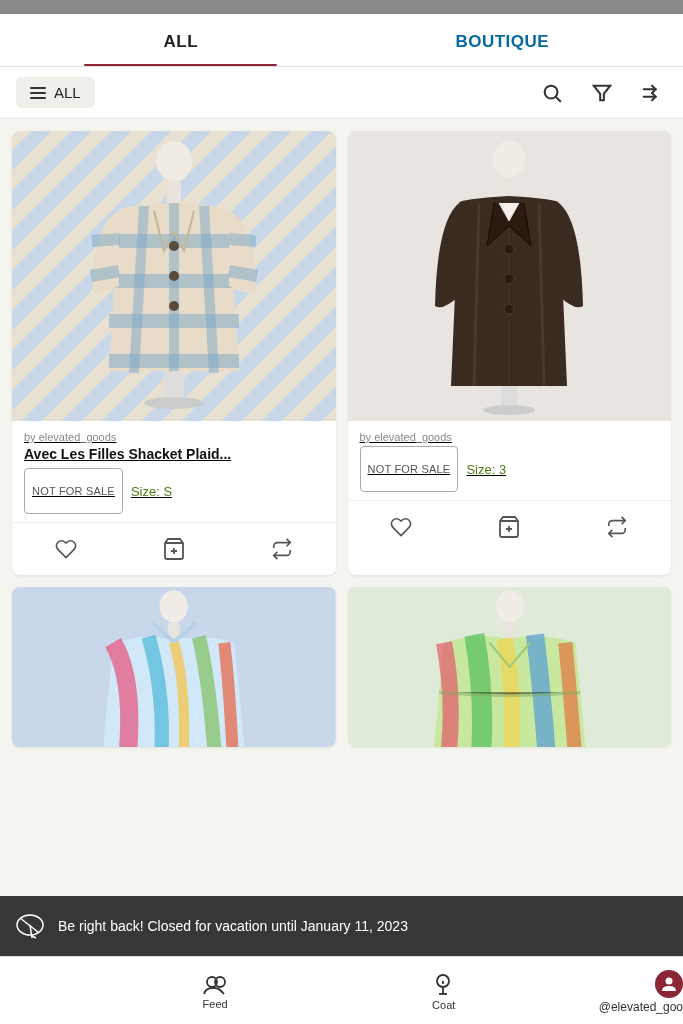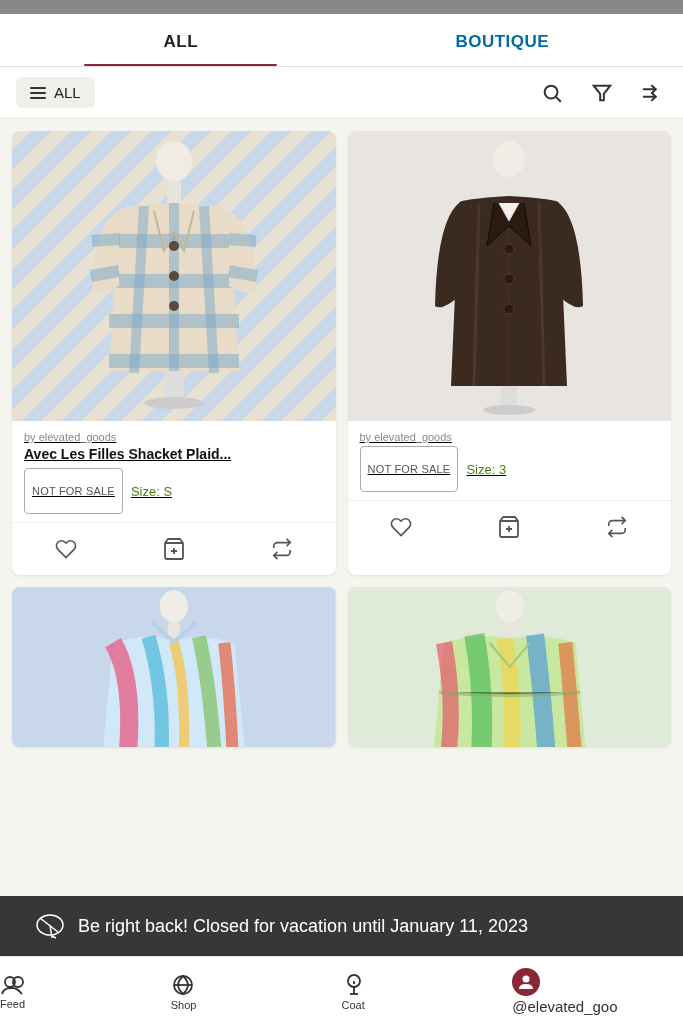--- a/index.html
+++ b/index.html
@@ -194,22 +194,22 @@
     .vacation-banner {
       position: fixed;
       bottom: 68px;
       left: 0;
       width: 683px;
       background: rgba(40, 40, 40, 0.93);
       color: #fff;
       display: flex;
       align-items: center;
       gap: 14px;
-      padding: 16px 36px;
-      font-size: 18px;
+      padding: 16px 16px;
+      font-size: 14px;
       z-index: 100;
     }
     .vacation-icon {
       font-size: 22px;
       flex-shrink: 0;
     }
 
     
     .bottom-nav {
       position: fixed;
@@ -219,21 +219,21 @@
       background: #fff;
       border-top: 1px solid #e0e0e0;
       display: flex;
       height: 68px;
       z-index: 200;
     }
     .nav-item {
       flex: 1;
       display: flex;
       flex-direction: column;
-      align-items: flex-start;
+      align-items: flex-end;
       justify-content: center;
       gap: 2px;
       cursor: pointer;
       padding: 8px 0 6px;
     }
     .nav-icon {
       font-size: 22px;
       line-height: 1;
     }
     .nav-label {
@@ -510,30 +510,20 @@
       <svg width="26" height="22" viewBox="0 0 26 22" fill="none" stroke="#333" stroke-width="1.8">
         <circle cx="10" cy="8" r="5"></circle>
         <circle cx="18" cy="8" r="5"></circle>
         <path d="M2,20 Q4,14 10,14 Q13,14 13,14"></path>
         <path d="M13,14 Q17,14 22,20"></path>
       </svg>
     </div>
     <span class="nav-label">Feed</span>
   </div>
 
-  <div class="nav-item">
-    <div class="nav-icon">
-      <svg width="24" height="24" viewBox="0 0 24 24" fill="none" stroke="#333" stroke-width="1.8">
-        <circle cx="12" cy="12" r="9"></circle>
-        <line x1="3" y1="12" x2="21" y2="12"></line>
-        <path d="M12 3 Q17 8 17 12 Q17 16 12 21 Q7 16 7 12 Q7 8 12 3Z"></path>
-      </svg>
-    </div>
-    <span class="nav-label">Shop</span>
-  </div>
 
 
   <div class="nav-item">
     <div class="nav-icon">
       <svg width="24" height="24" viewBox="0 0 24 24" fill="none" stroke="#333" stroke-width="1.8">
         <path d="M18 8 A6 6 0 0 1 6 8 A6 6 0 0 1 18 8 Z"></path>
         <line x1="12" y1="14" x2="12" y2="21"></line>
         <line x1="8" y1="21" x2="16" y2="21"></line>
         <line x1="12" y1="8" x2="12" y2="11"></line>
       </svg>
@@ -541,16 +531,16 @@
     <span class="nav-label">Coat</span>
   </div>
 
   <div class="nav-item">
     <div class="avatar-circle">
       <svg width="16" height="16" viewBox="0 0 16 16" fill="none">
         <circle cx="8" cy="5" r="3.5" fill="#fff"></circle>
         <path d="M1 15 Q1 10 8 10 Q15 10 15 15" fill="#fff"></path>
       </svg>
     </div>
-    <span class="nav-label" style="font-size:15px;">@elevated_goo</span>
+    <span class="nav-label" style="font-size:12px;">@elevated_goo</span>
   </div>
 
 </div>
 
 </body></html>

